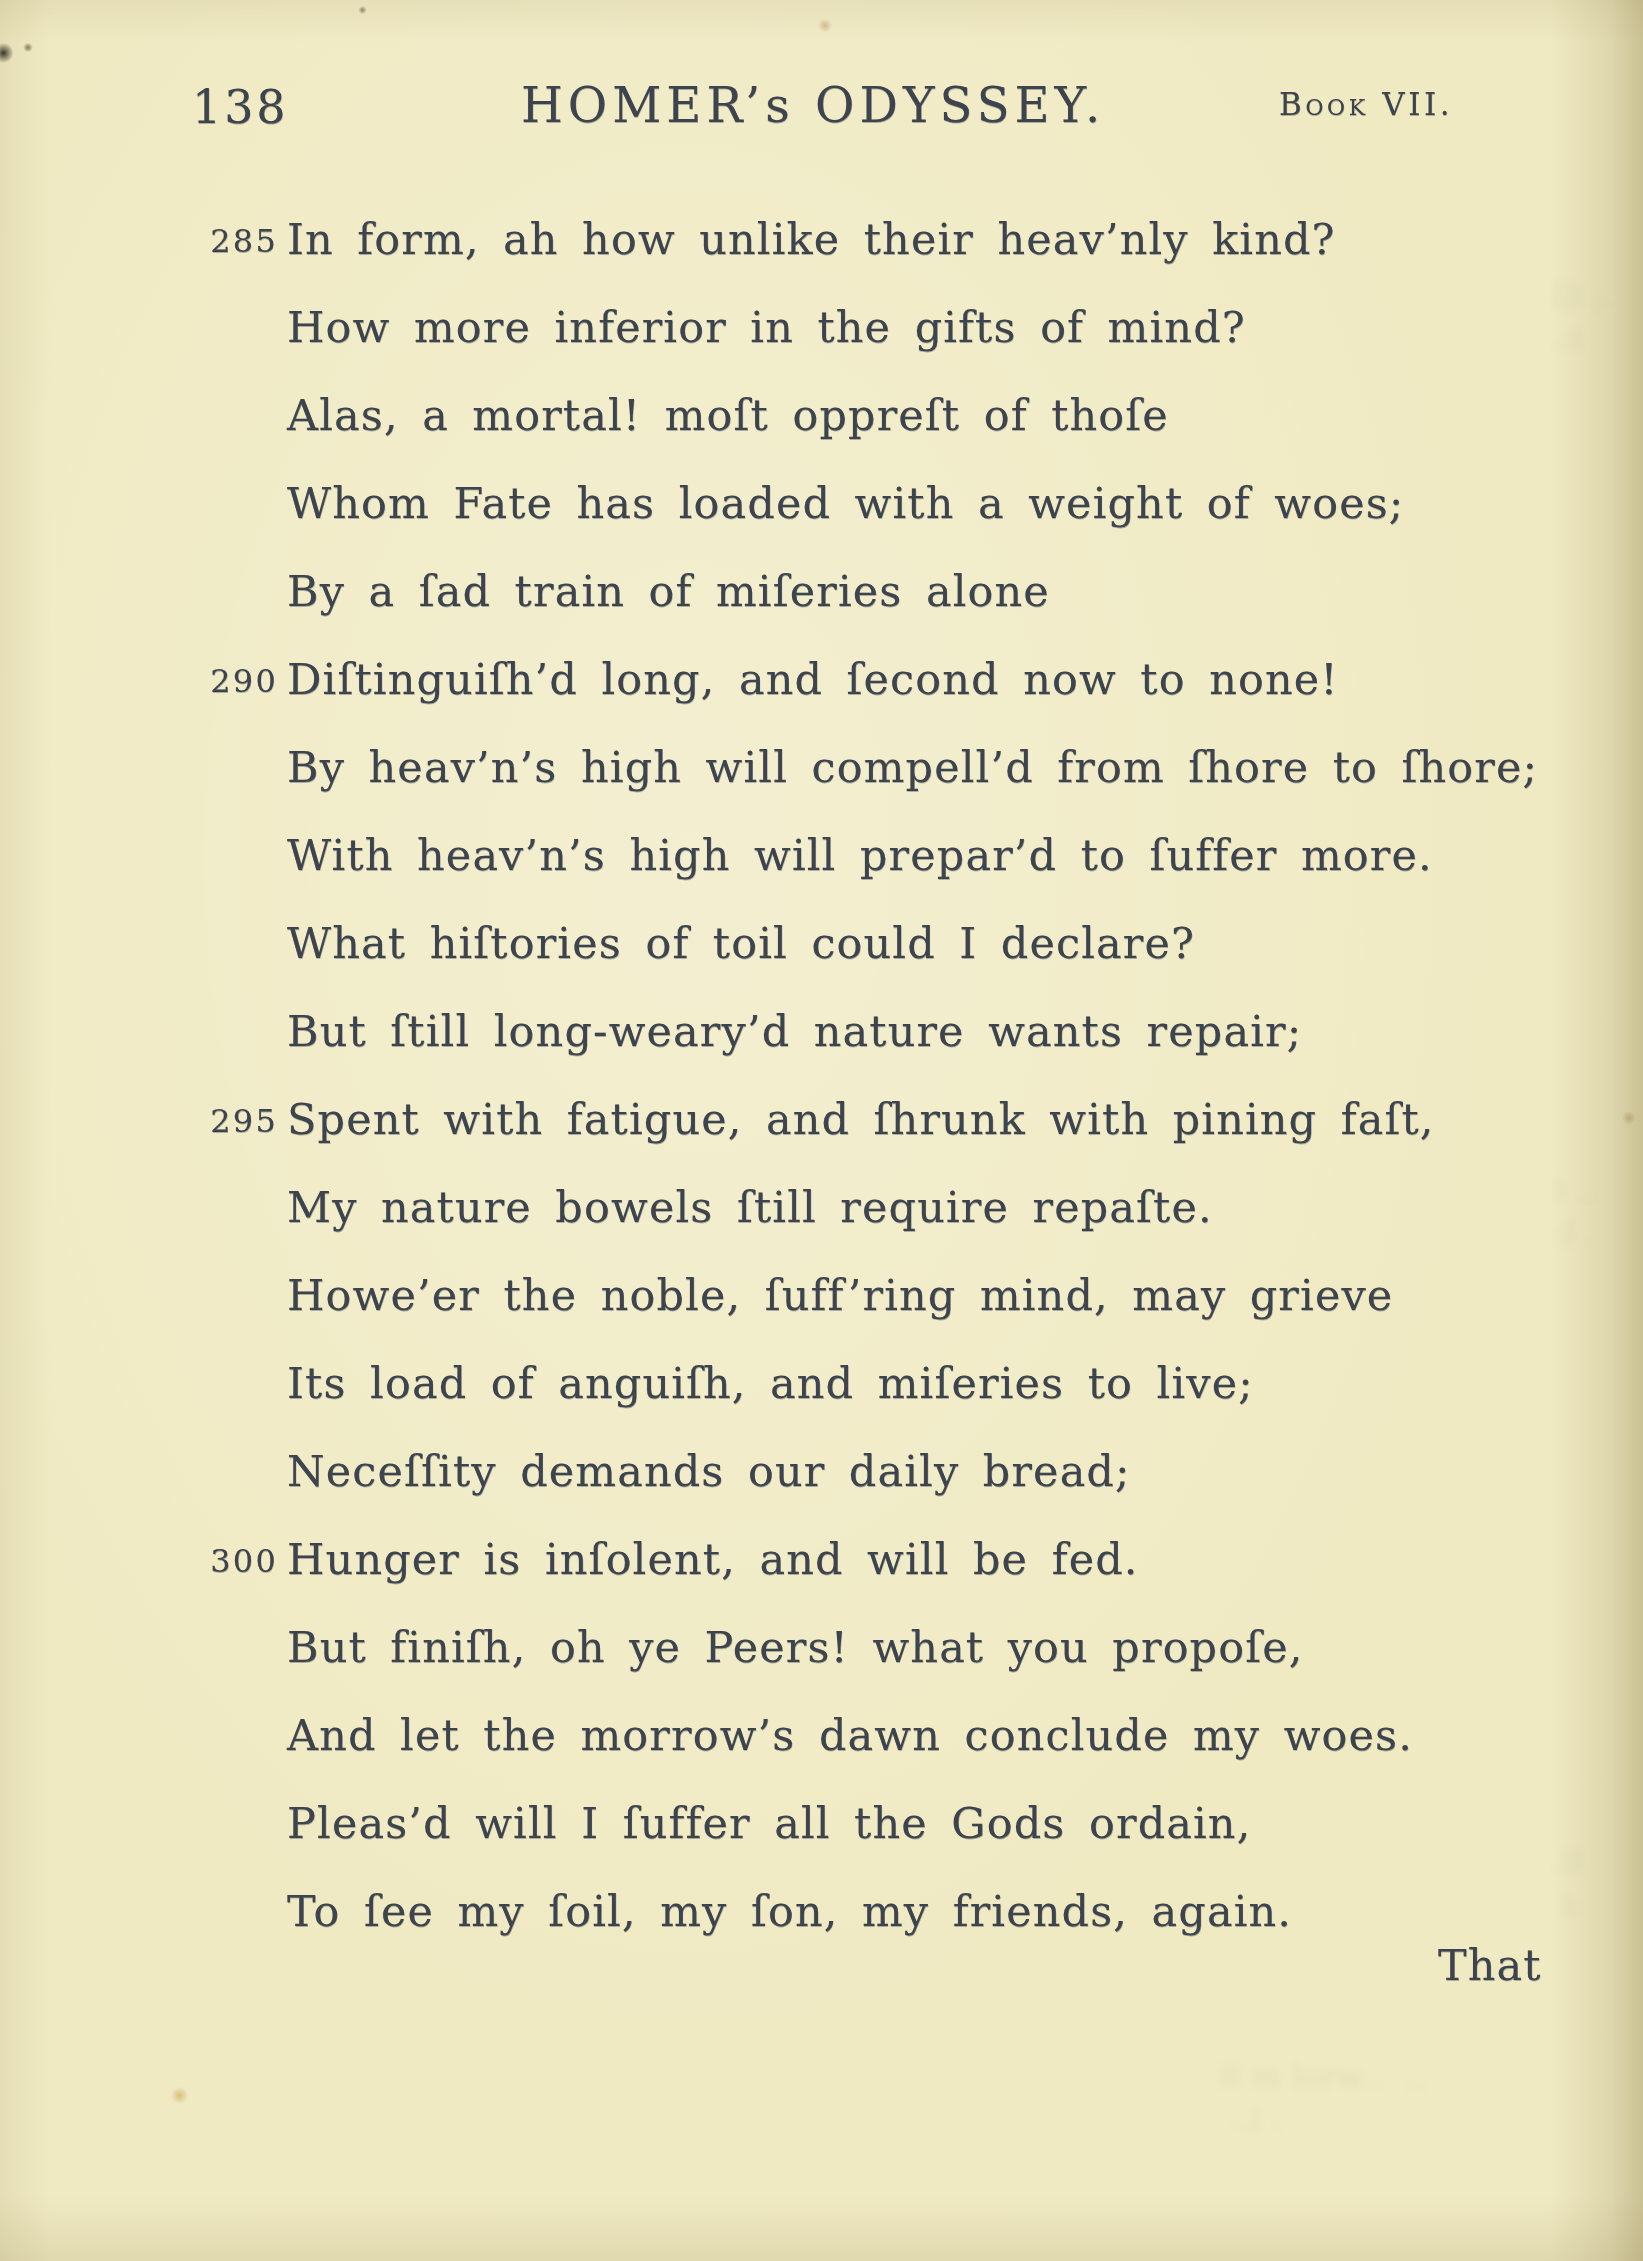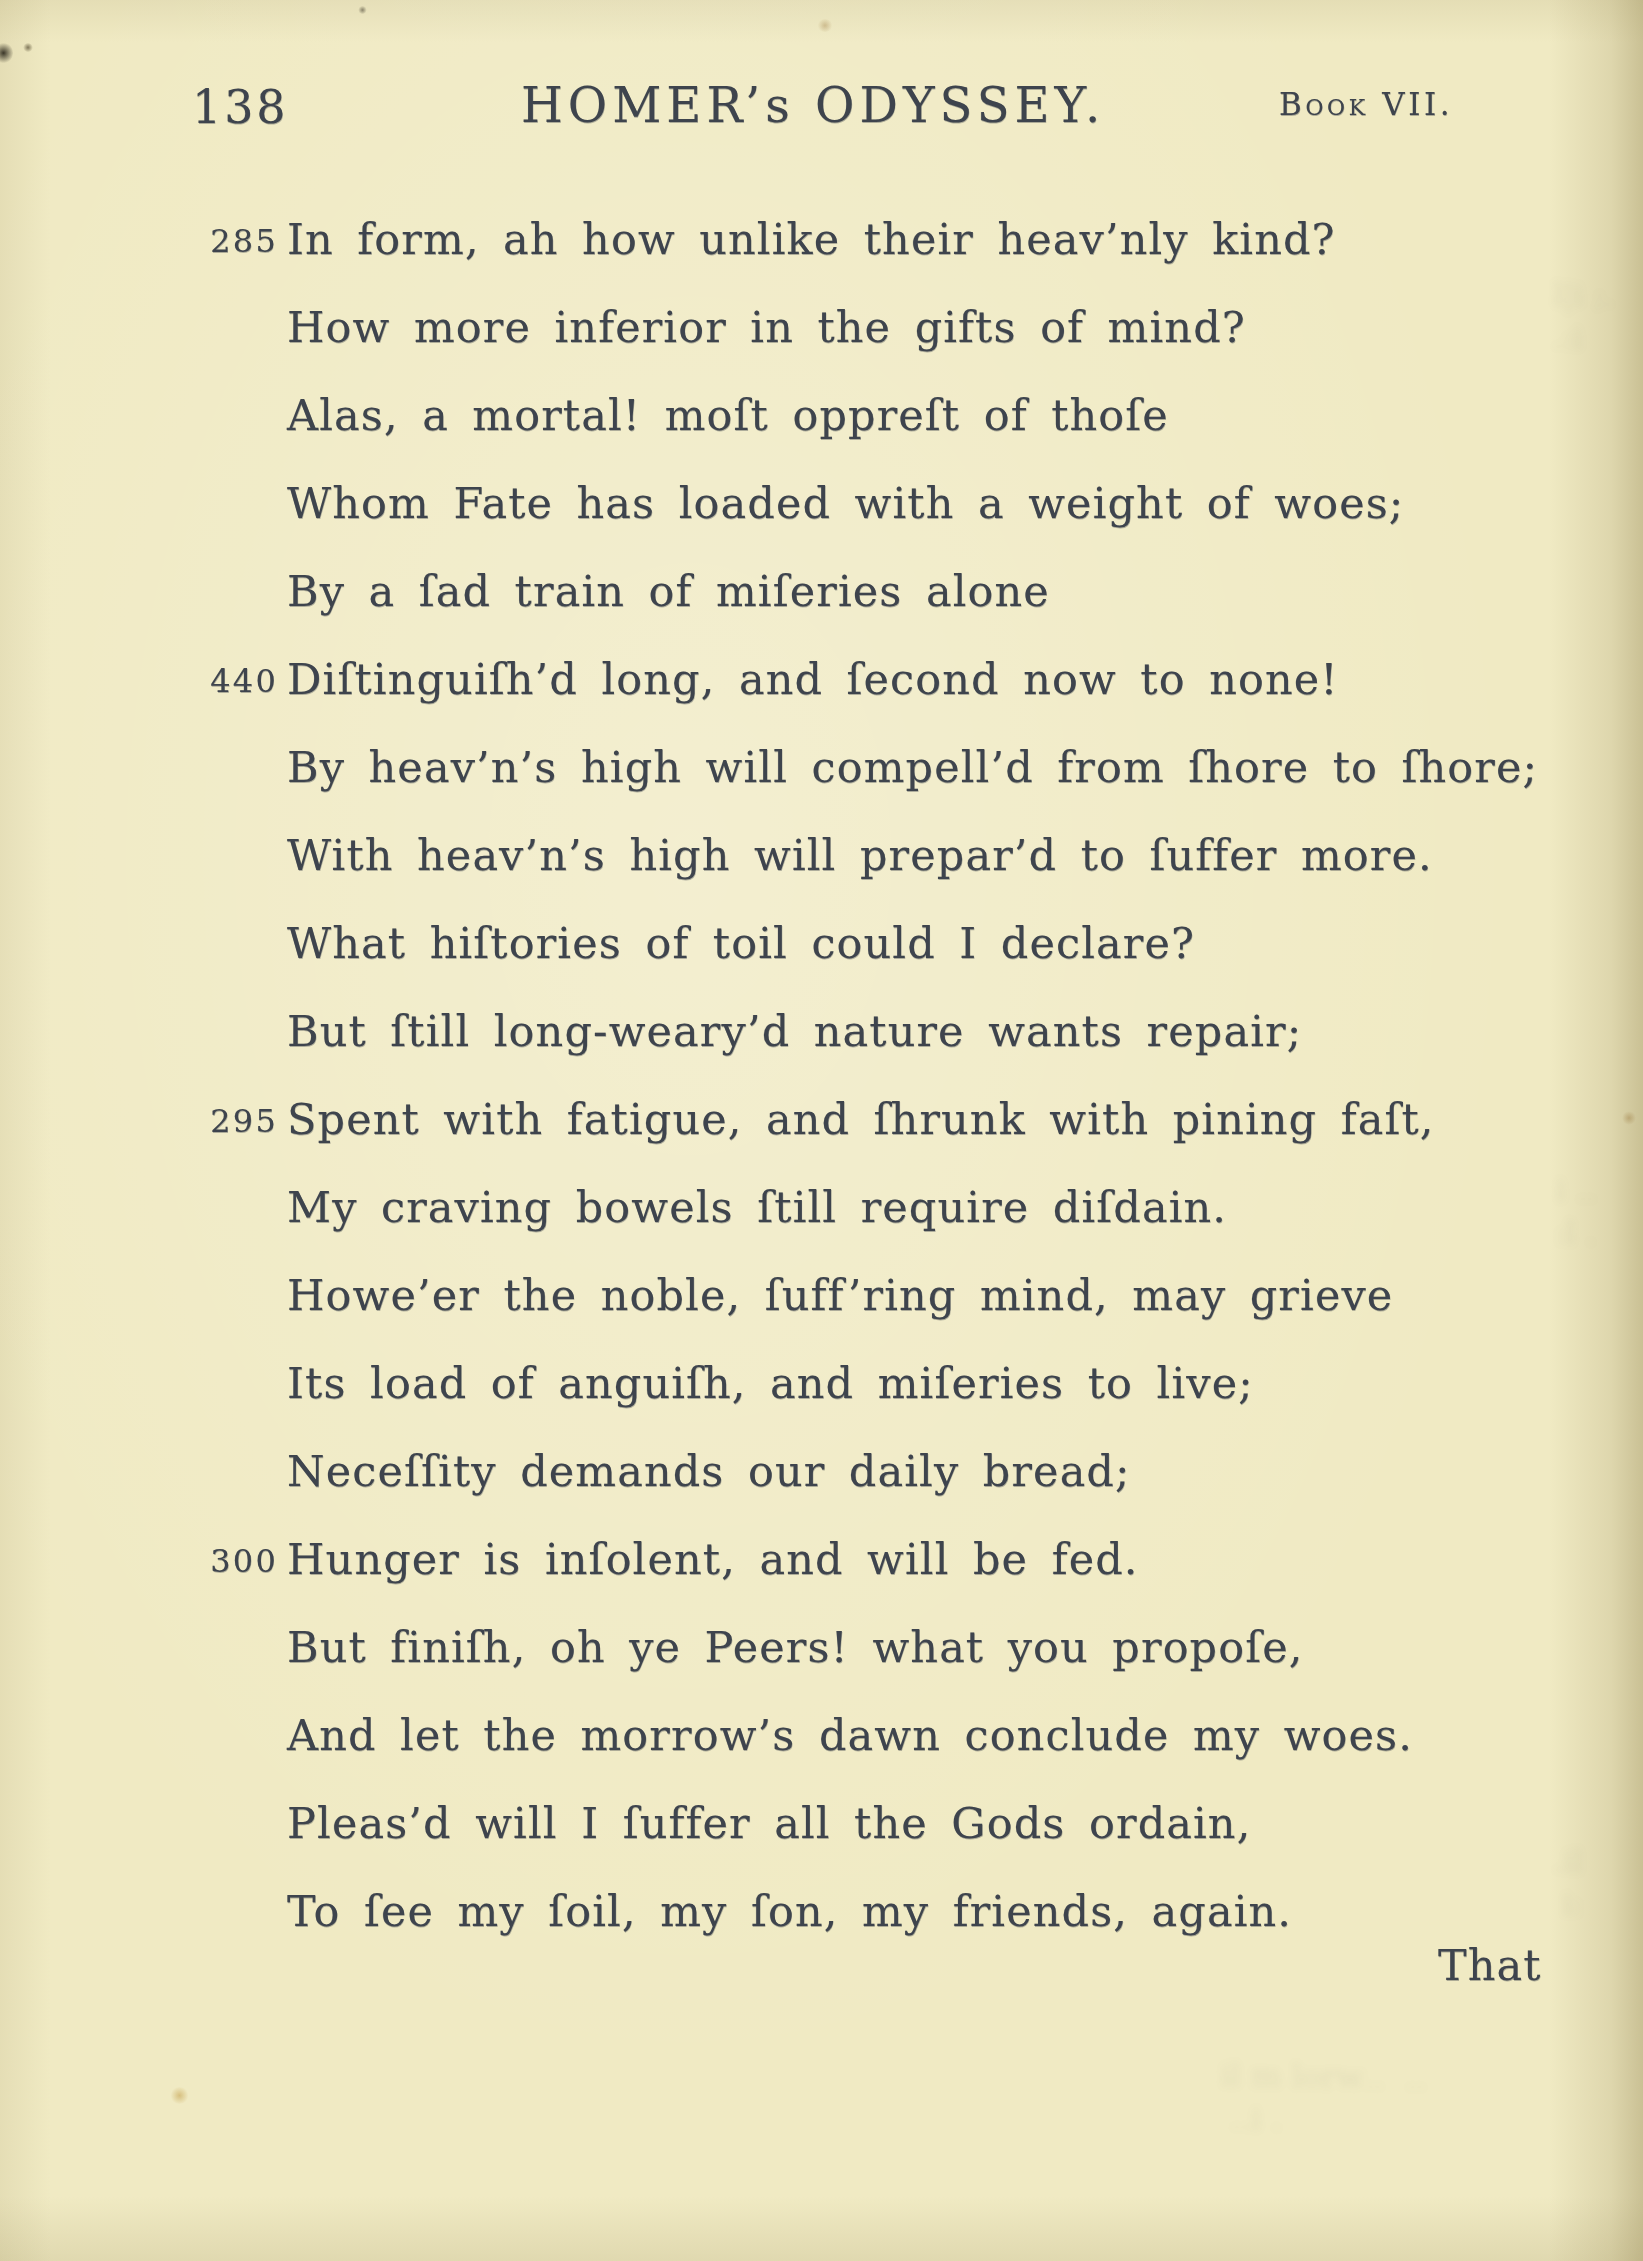--- a/index.html
+++ b/index.html
@@ -83,27 +83,27 @@
   <div class="pagenum ink">138</div>
   <div class="header-title ink">HOMER’s ODYSSEY.</div>
   <div class="header-book ink">Book VII.</div>
 
   <div class="poem" id="poem">
       <div class="verse-line ink"><span class="verse-num ink">285</span><span>In form, ah how unlike their heav’nly kind?</span></div>
       <div class="verse-line ink"><span>How more inferior in the gifts of mind?</span></div>
       <div class="verse-line ink"><span>Alas, a mortal! moſt oppreſt of thoſe</span></div>
       <div class="verse-line ink"><span>Whom Fate has loaded with a weight of woes;</span></div>
       <div class="verse-line ink"><span>By a ſad train of miſeries alone</span></div>
-      <div class="verse-line ink"><span class="verse-num ink">440</span><span>Diſtinguiſh’d long, and ſecond now to none!</span></div>
+      <div class="verse-line ink"><span class="verse-num ink">290</span><span>Diſtinguiſh’d long, and ſecond now to none!</span></div>
       <div class="verse-line ink"><span>By heav’n’s high will compell’d from ſhore to ſhore;</span></div>
       <div class="verse-line ink"><span>With heav’n’s high will prepar’d to ſuffer more.</span></div>
       <div class="verse-line ink"><span>What hiſtories of toil could I declare?</span></div>
       <div class="verse-line ink"><span>But ſtill long-weary’d nature wants repair;</span></div>
       <div class="verse-line ink"><span class="verse-num ink">295</span><span>Spent with fatigue, and ſhrunk with pining faſt,</span></div>
-      <div class="verse-line ink"><span>My craving bowels ſtill require diſdain.</span></div>
+      <div class="verse-line ink"><span>My nature bowels ſtill require repaſte.</span></div>
       <div class="verse-line ink"><span>Howe’er the noble, ſuff’ring mind, may grieve</span></div>
       <div class="verse-line ink"><span>Its load of anguiſh, and miſeries to live;</span></div>
       <div class="verse-line ink"><span>Neceſſity demands our daily bread;</span></div>
       <div class="verse-line ink"><span class="verse-num ink">300</span><span>Hunger is inſolent, and will be fed.</span></div>
       <div class="verse-line ink"><span>But finiſh, oh ye Peers! what you propoſe,</span></div>
       <div class="verse-line ink"><span>And let the morrow’s dawn conclude my woes.</span></div>
       <div class="verse-line ink"><span>Pleas’d will I ſuffer all the Gods ordain,</span></div>
       <div class="verse-line ink"><span>To ſee my ſoil, my ſon, my friends, again.</span></div>
     </div>
 

